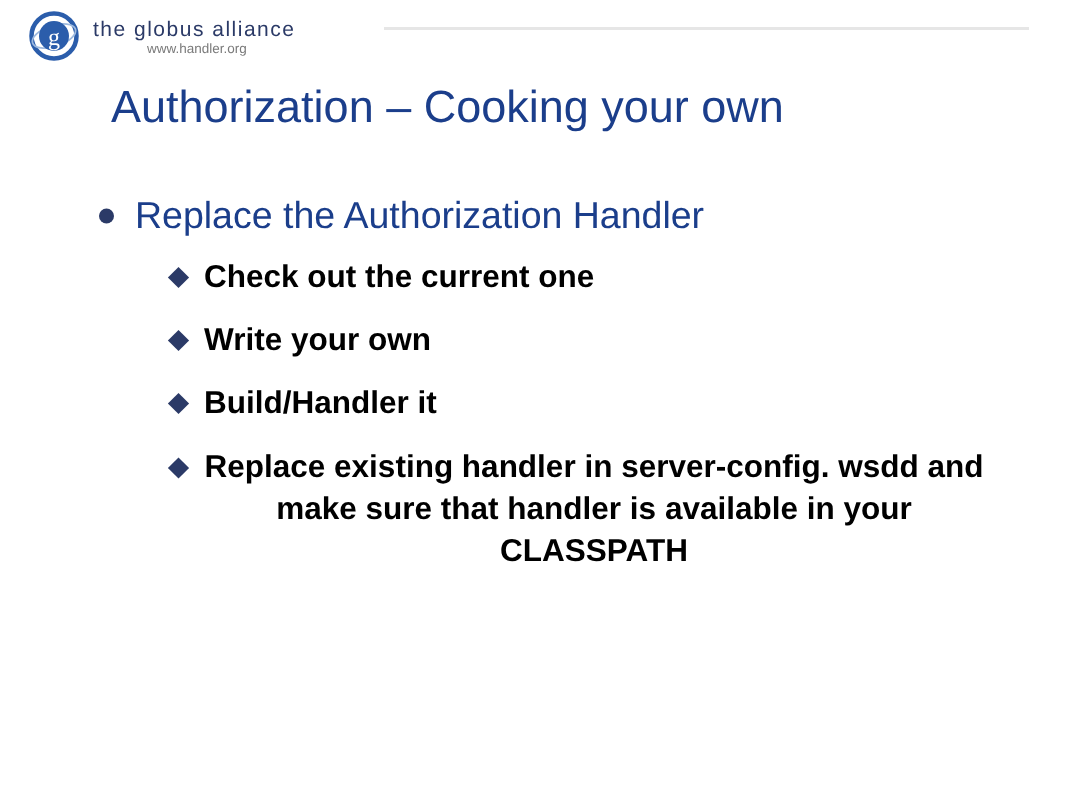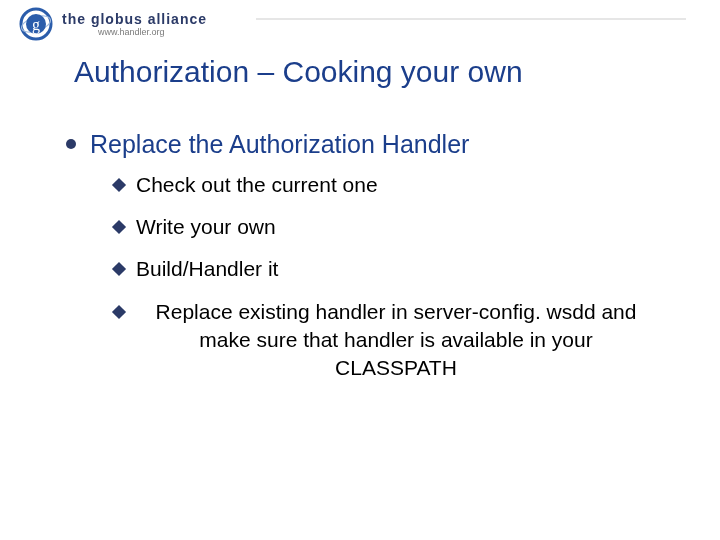--- a/index.html
+++ b/index.html
@@ -34,21 +34,21 @@
   .logo-g svg { display: block; }
   .logo-text {
     display: flex;
     flex-direction: column;
     line-height: 1;
   }
   .logo-main {
     font-size: 14px;
     letter-spacing: 1px;
     color: #2b3a67;
-    font-weight: 700;
+    font-weight: 400;
   }
   .logo-sub {
     font-size: 9px;
     color: #7a7a7a;
     margin-top: 2px;
     margin-left: 36px;
   }
   .divider {
     position: absolute;
     top: 18px;
@@ -88,20 +88,21 @@
     flex: 0 0 10px;
   }
   .outer-text {
     font-size: 25px;
     color: #1b3e8b;
     line-height: 1.3;
   }
   .inner-list {
     margin-top: 10px;
     margin-left: 48px;
+    font-weight: bold;
   }
   .inner-item {
     display: flex;
     align-items: flex-start;
     gap: 12px;
     margin-bottom: 14px;
   }
   .inner-bullet-diamond {
     width: 10px;
     height: 10px;

